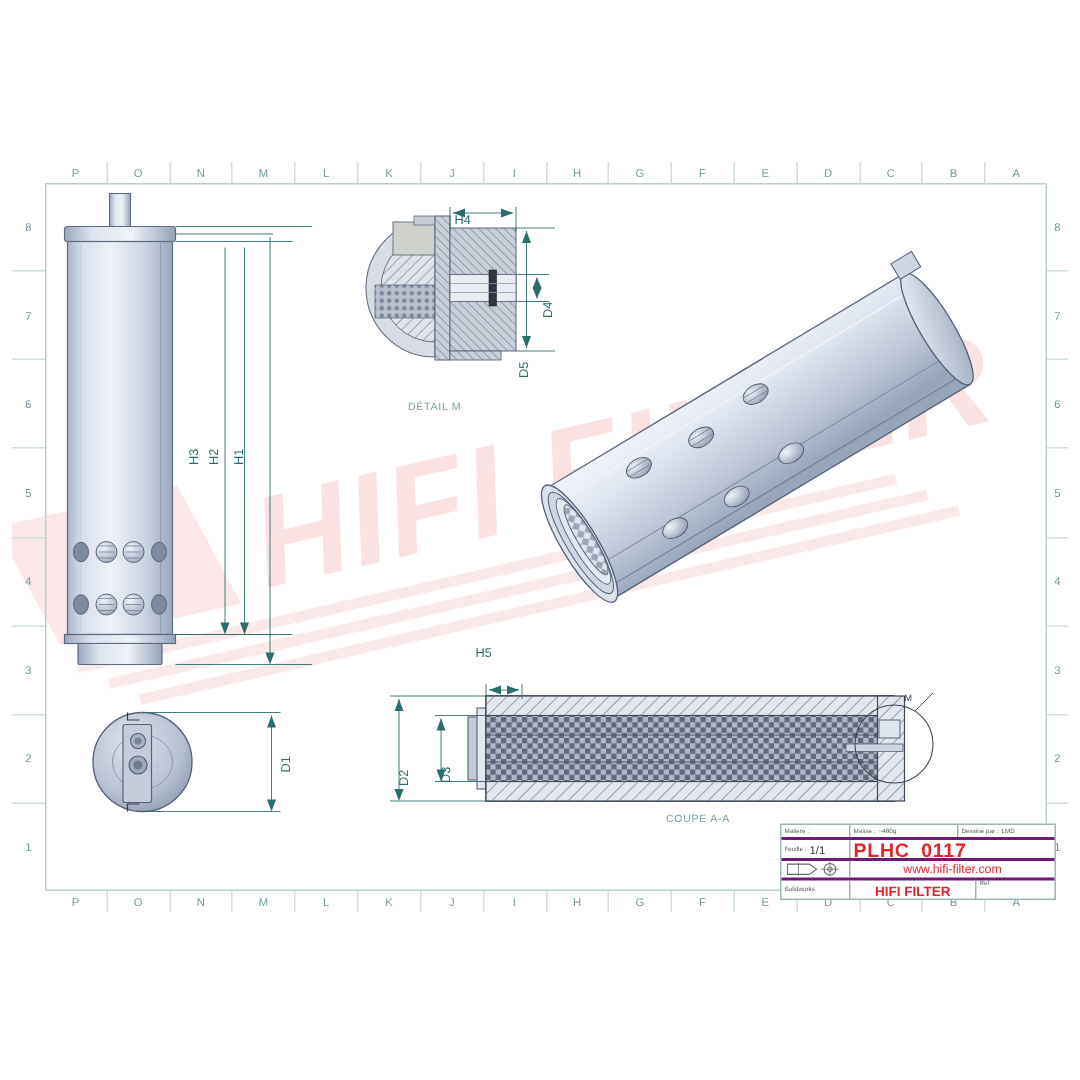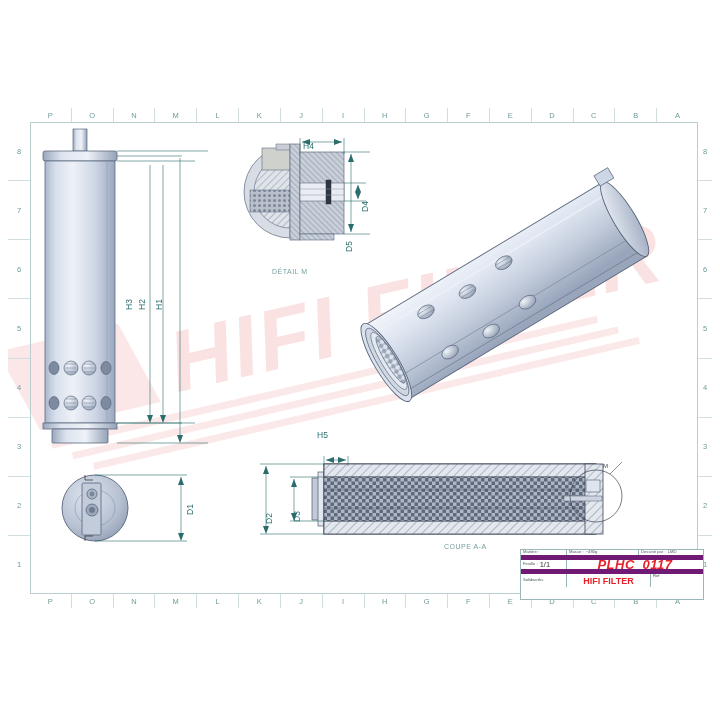--- a/index.html
+++ b/index.html
@@ -29,21 +29,21 @@
   .view{position:absolute;}
 
   
   .dimtxt{position:absolute;font-size:8.5px;color:#2b6d6d;font-family:"Liberation Sans",sans-serif;}
   .dimtxt.vert{transform:rotate(-90deg);transform-origin:left top;white-space:nowrap;}
   .lbl{position:absolute;font-size:7px;color:#7aa0a0;letter-spacing:.5px;white-space:nowrap;}
 
   
   .tb{position:absolute;left:520px;top:549px;width:184px;height:51px;border:1px solid #9bb7b7;
       background:#fff;box-sizing:border-box;}
-  .tb .r{display:flex;border-bottom:5px solid #701a75;box-sizing:border-box;}
+  .tb .r{display:flex;border-bottom:2px solid #701a75;box-sizing:border-box;}
   .tb .r:last-child{border-bottom:none;}
   .tb .c{border-right:1px solid #9bb7b7;box-sizing:border-box;display:flex;align-items:center;
          padding:0 2px;overflow:hidden;}
   .tb .c:last-child{border-right:none;}
   .mini{font-size:4.2px;color:#4c5a5a;line-height:1.1;}
   .bigred{font-size:13px;font-weight:bold;color:#e8222a;letter-spacing:.5px;}
   .midred{font-size:9px;font-weight:bold;color:#e8222a;}
   .urlred{font-size:8.2px;color:#e8222a;}
   .sheetno{font-size:7.5px;color:#333;}
 </style>
@@ -460,25 +460,40 @@
         <span class="mini">Dessiné par :</span>
         <span class="mini" style="margin-left:2px;">LMD</span>
       </div>
     </div>
 
     <div class="r" style="height:14px;">
       <div class="c" style="width:46px;">
         <span class="mini">Feuille :</span>
         <span class="sheetno" style="margin-left:2px;">1/1</span>
       </div>
-      <div class="c" style="flex:1;justify-content:center;font-style:italic;">
+      <div class="c" style="flex:1;justify-content:flex-start;">
         <span class="bigred">PLHC_0117</span>
       </div>
     </div>
 
+    <div class="r" style="height:13px;">
+      <div class="c" style="width:46px;justify-content:center;">
+        <svg width="42" height="11" viewBox="0 0 42 11">
+          <polygon points="2,2 17,2 22,5.5 17,9 2,9" fill="none" stroke="#666" stroke-width="0.7"></polygon>
+          <line x1="9.5" y1="1" x2="9.5" y2="10" stroke="#666" stroke-width="0.5"></line>
+          <circle cx="31" cy="5.5" r="4" fill="none" stroke="#666" stroke-width="0.7"></circle>
+          <circle cx="31" cy="5.5" r="1.6" fill="none" stroke="#666" stroke-width="0.6"></circle>
+          <line x1="25" y1="5.5" x2="37" y2="5.5" stroke="#666" stroke-width="0.5"></line>
+          <line x1="31" y1="0.5" x2="31" y2="10.5" stroke="#666" stroke-width="0.5"></line>
+        </svg>
+      </div>
+      <div class="c" style="flex:1;justify-content:center;">
+        <span class="urlred">www.hifi-filter.com</span>
+      </div>
+    </div>
 
     <div class="r" style="height:13px;">
       <div class="c" style="width:46px;">
         <span class="mini">Solidworks</span>
       </div>
       <div class="c" style="width:84px;justify-content:center;">
         <span class="midred">HIFI FILTER</span>
       </div>
       <div class="c" style="flex:1;align-items:flex-start;">
         <span class="mini">Ref</span>

